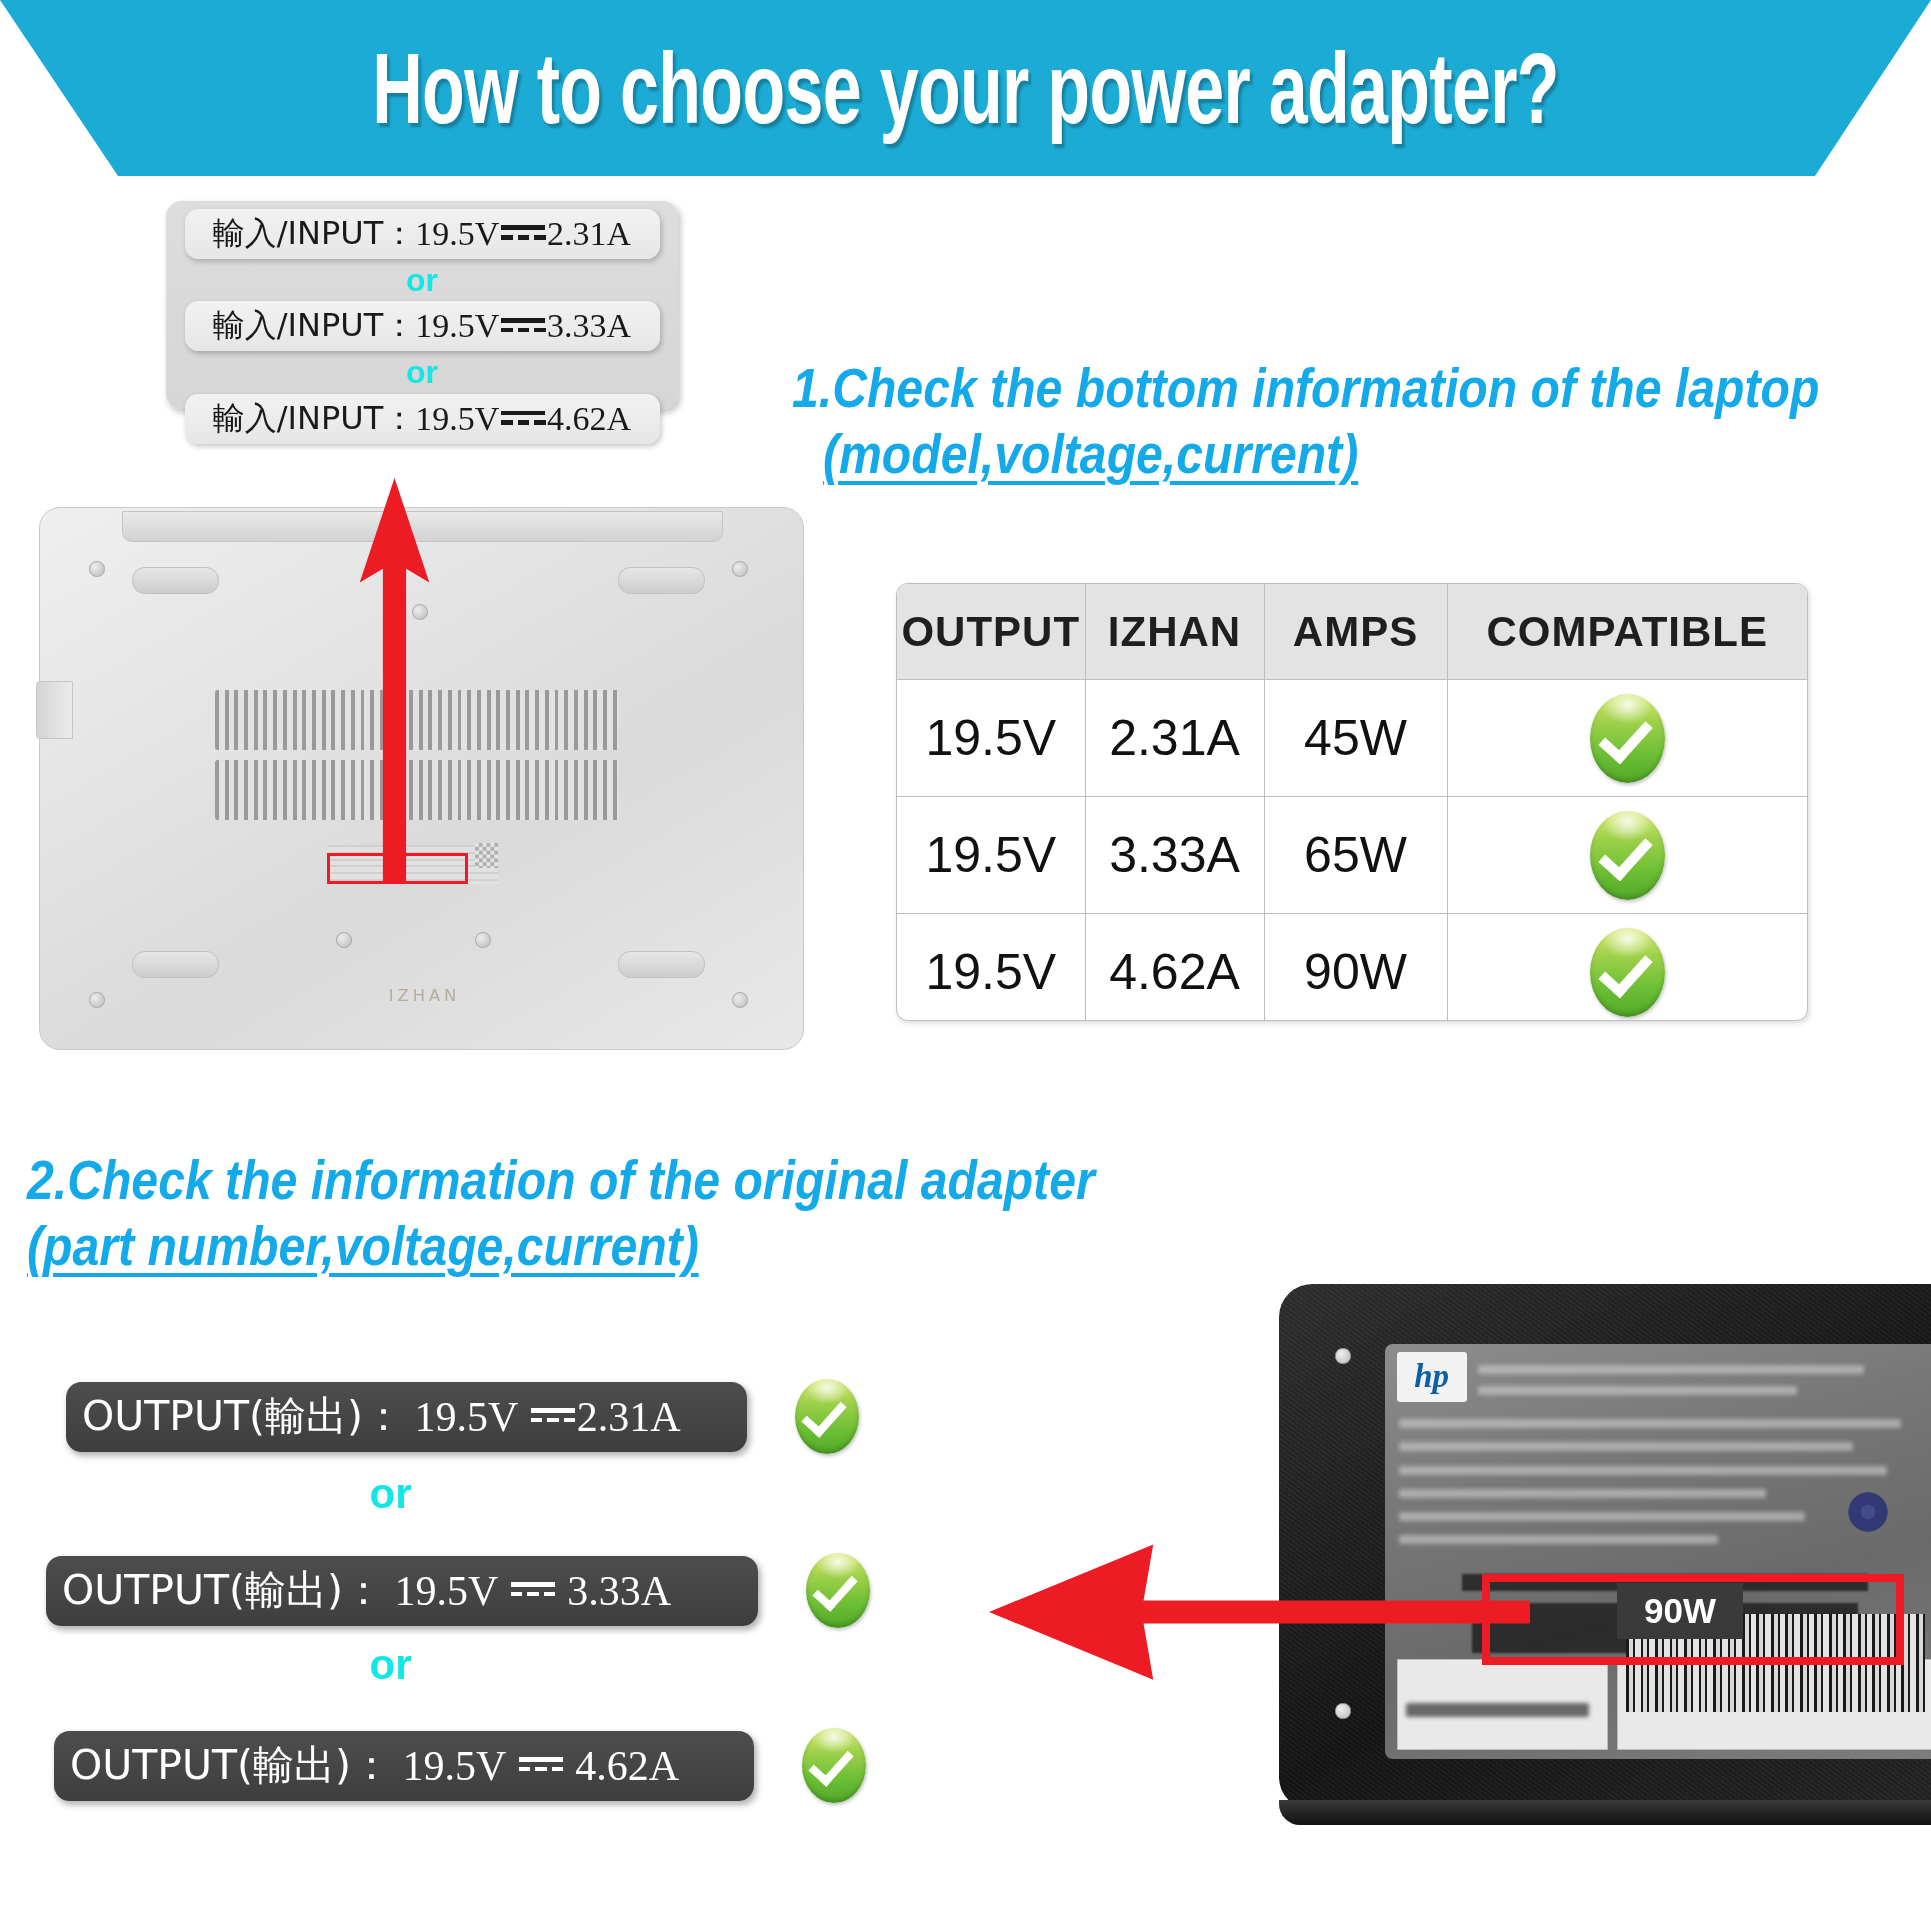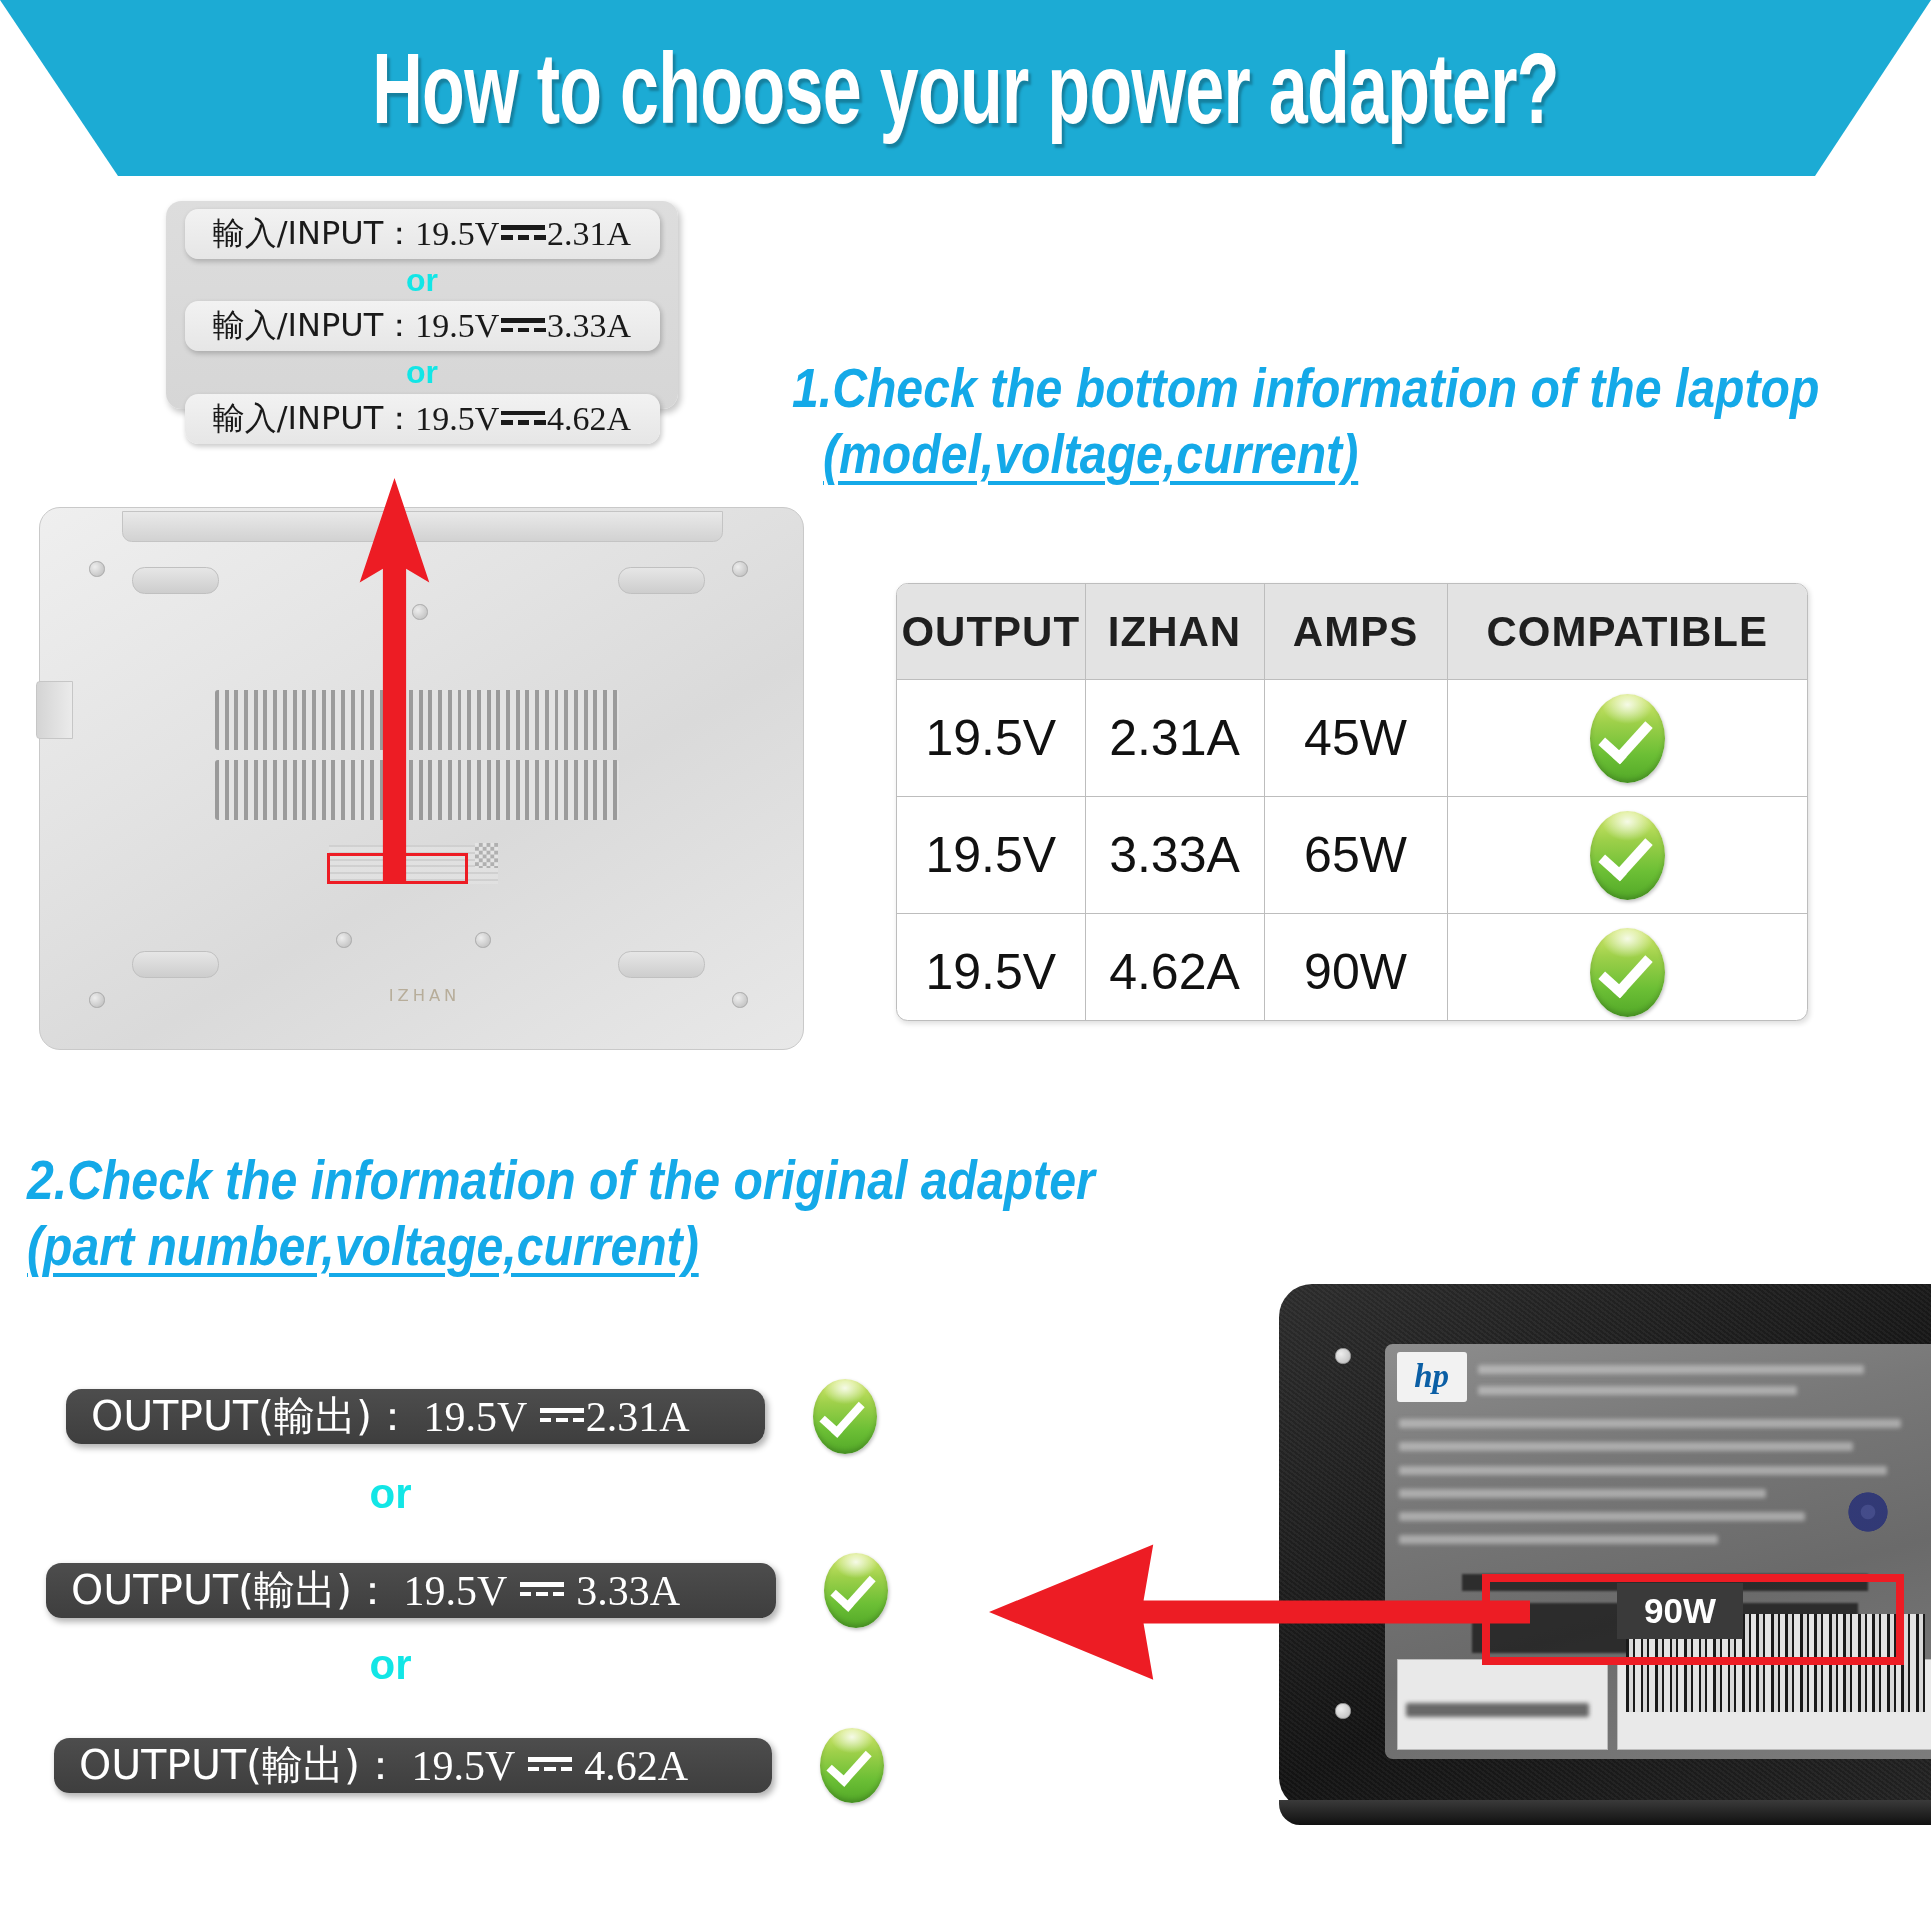--- a/index.html
+++ b/index.html
@@ -163,25 +163,25 @@
     content:"";position:absolute;left:17.4px;top:15.4px;
     width:16.4px;height:33px;border:solid #fff;border-width:0 8.7px 8.7px 0;
     transform:rotate(42deg);
   }
   .check.big{width:75px;height:89px;}
   .check.big::after{left:21px;top:18.3px;width:19.3px;height:39px;border-width:0 10.6px 10.6px 0;}
 
   
   .out-row{position:absolute;display:flex;align-items:center;}
   .out-pill{
-    height:55px;border-radius:15.4px;
+    height:70px;border-radius:15.4px;
     background:linear-gradient(180deg,#4d4d4d,#3e3e3e);
     box-shadow:2.9px 3.9px 6.8px rgba(0,0,0,.3);
     display:flex;align-items:center;color:#fff;
-    font-size:42px;white-space:nowrap;padding:0 25px;
+    font-size:42px;white-space:nowrap;padding:0 16px;
     font-family:"Liberation Serif","DejaVu Serif",serif;
   }
   .out-pill .cjk{font-family:"DejaVu Sans",sans-serif;font-size:41px;}
   .out-check{margin-left:48px;}
   #out1{left:66px;top:1379px;}
   #out1 .out-pill{width:649px;}
   #out2{left:46px;top:1553px;}
   #out2 .out-pill{width:680px;}
   #out3{left:54px;top:1728px;}
   #out3 .out-pill{width:668px;}

